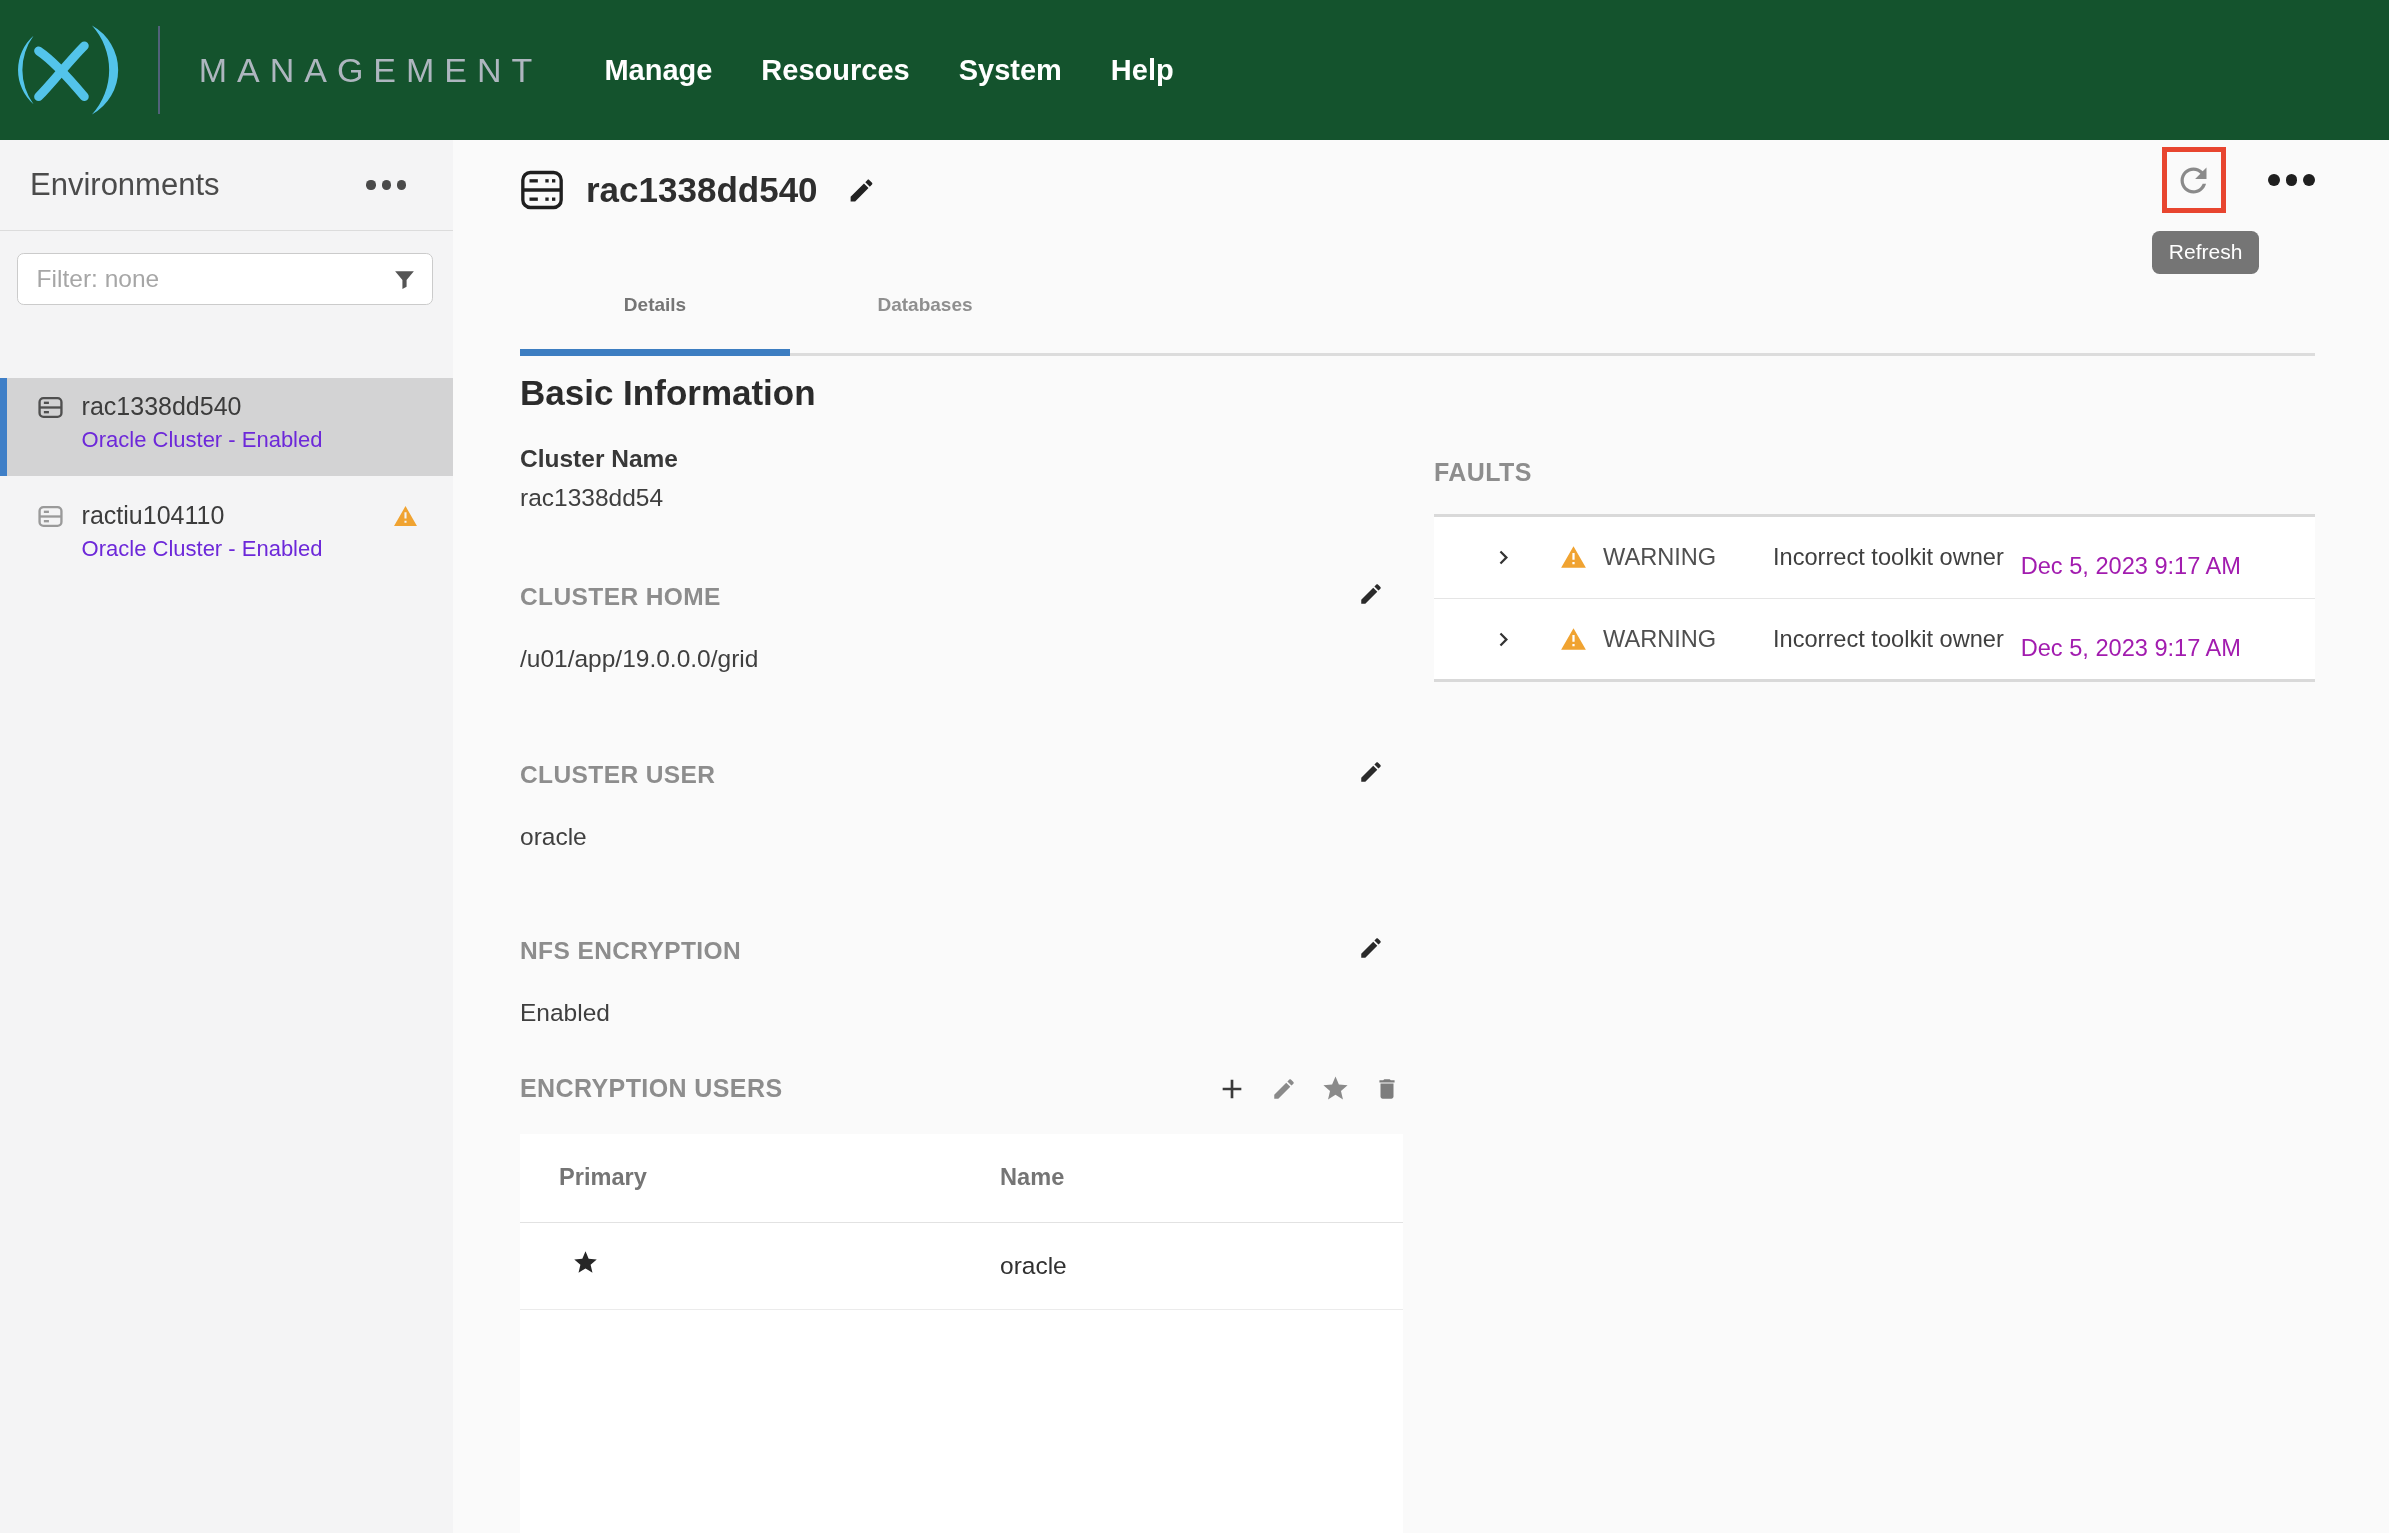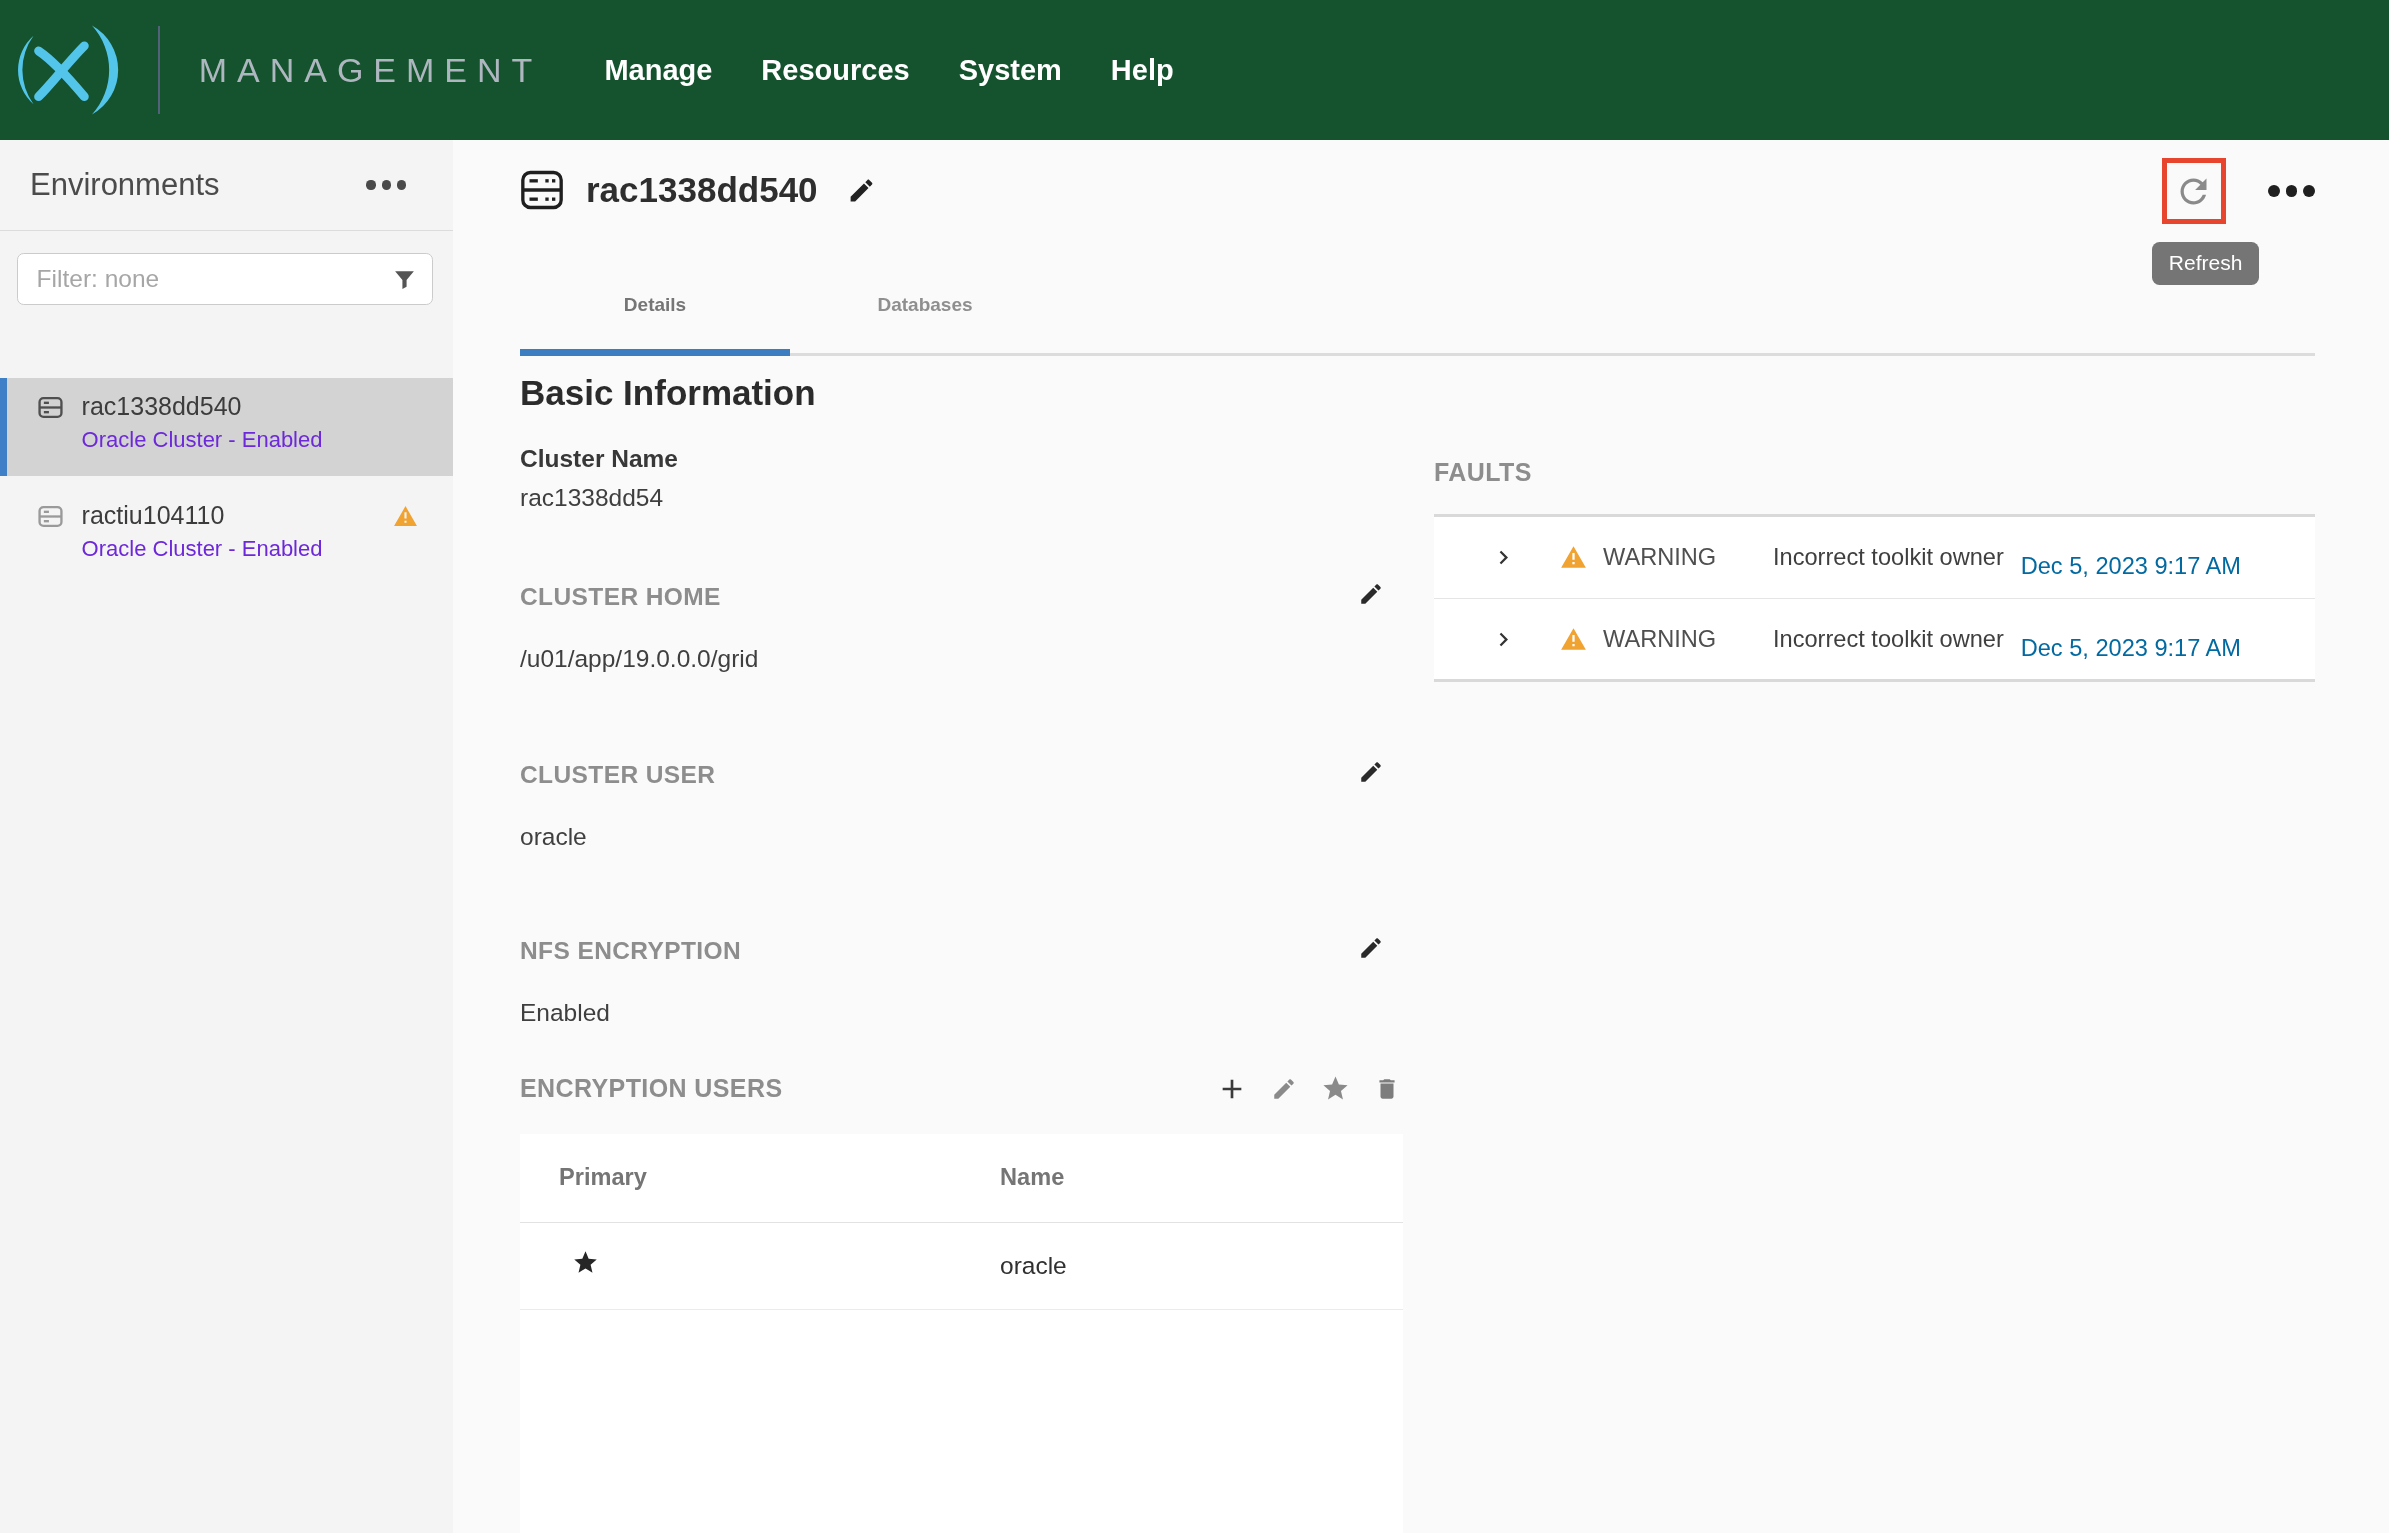--- a/index.html
+++ b/index.html
@@ -46,21 +46,21 @@
   
   .main { position:absolute; top:140px; left:453px; right:0; bottom:0;
     background:#fafafa; padding:0 74px 0 67px; }
 
   .main-header { position:relative; height:154px; }
   .title-group { position:absolute; left:0; top:30px; display:flex; align-items:center; }
   .server-icon { margin-right:22px; }
   .page-title { font-size:35px; font-weight:700; color:#2e2e2e; }
   .title-edit { margin-left:29px; cursor:pointer; }
 
-  .actions { position:absolute; right:0; top:18px; display:flex; align-items:center; gap:42px; }
+  .actions { position:absolute; right:0; top:7px; display:flex; align-items:center; gap:42px; }
   .refresh-wrap { position:relative; }
   .refresh-btn { width:64px; height:66px; border:5px solid #e8452f;
     display:flex; align-items:center; justify-content:center; cursor:pointer; }
   .tooltip { position:absolute; top:84px; left:-10px; background:#757575; color:#fff;
     font-size:21px; padding:9.3px 17px; border-radius:7.6px; white-space:nowrap; }
 
   
   .tabs { display:flex; border-bottom:3.4px solid #dcdcdc; }
   .tab { width:270px; text-align:center; font-size:19px; font-weight:700;
     padding-bottom:33px; margin-bottom:-3.4px; border-bottom:7.6px solid transparent;
@@ -99,21 +99,21 @@
   
   .faults-heading { margin-top:84px; }
   .faults-table { margin-top:27px; border-top:3.4px solid #d9d9d9; border-bottom:3.4px solid #d9d9d9; }
   .fault-row { height:81px; background:#fff; display:flex; align-items:center;
     font-size:23.6px; cursor:pointer; }
   .fault-row + .fault-row { border-top:1.7px solid #e5e5e5; }
   .fault-row .chev { margin-left:56px; display:flex; cursor:pointer; }
   .fault-row .f-warn { margin-left:42px; display:flex; }
   .fault-row .severity { margin-left:15px; color:#4f4f4f; width:135px; }
   .fault-row .f-title { margin-left:35px; color:#3f3f3f; }
-  .fault-row .f-date { margin-left:auto; margin-right:74px; color:#0369a1;margin-top:18px; }
+  .fault-row .f-date { margin-left:auto; margin-right:74px; color:#a21caf;margin-top:18px; }
 </style>
 </head>
 <body>
 
 <div class="app">
 
   <header class="navbar">
     <svg class="logo" viewBox="0 0 100 74">
       <path d="M26 10 A36 36 0 0 0 26 64 A46 46 0 0 1 26 10 Z" fill="#53c4ea"></path>
       <path d="M72 2 A40 40 0 0 1 72 72 A52 52 0 0 0 72 2 Z" fill="#53c4ea"></path>

